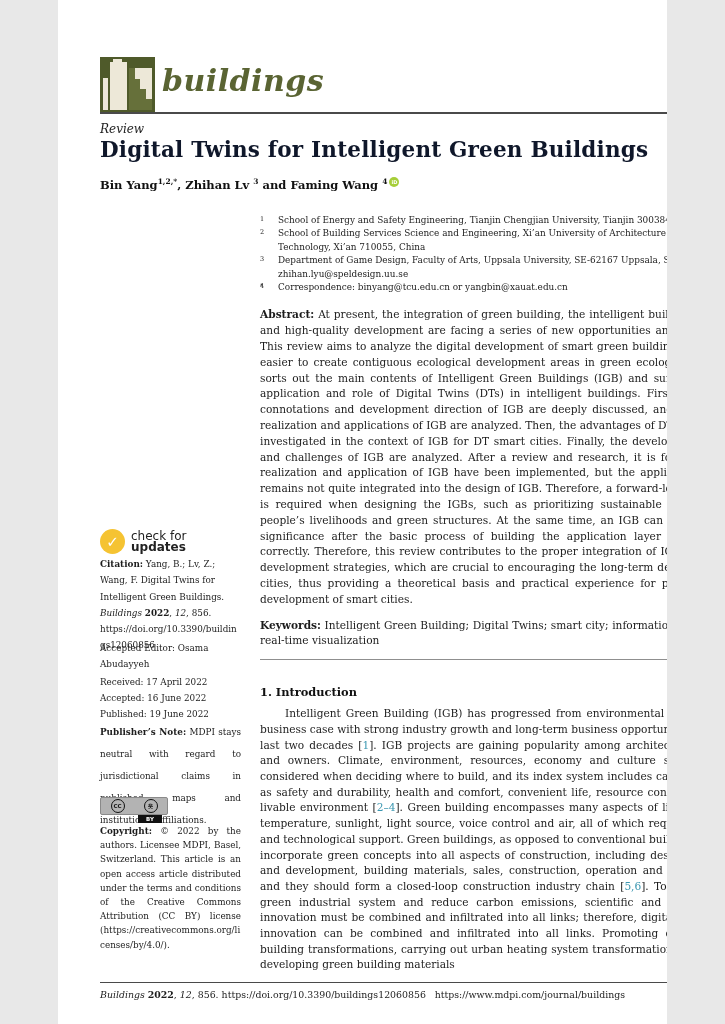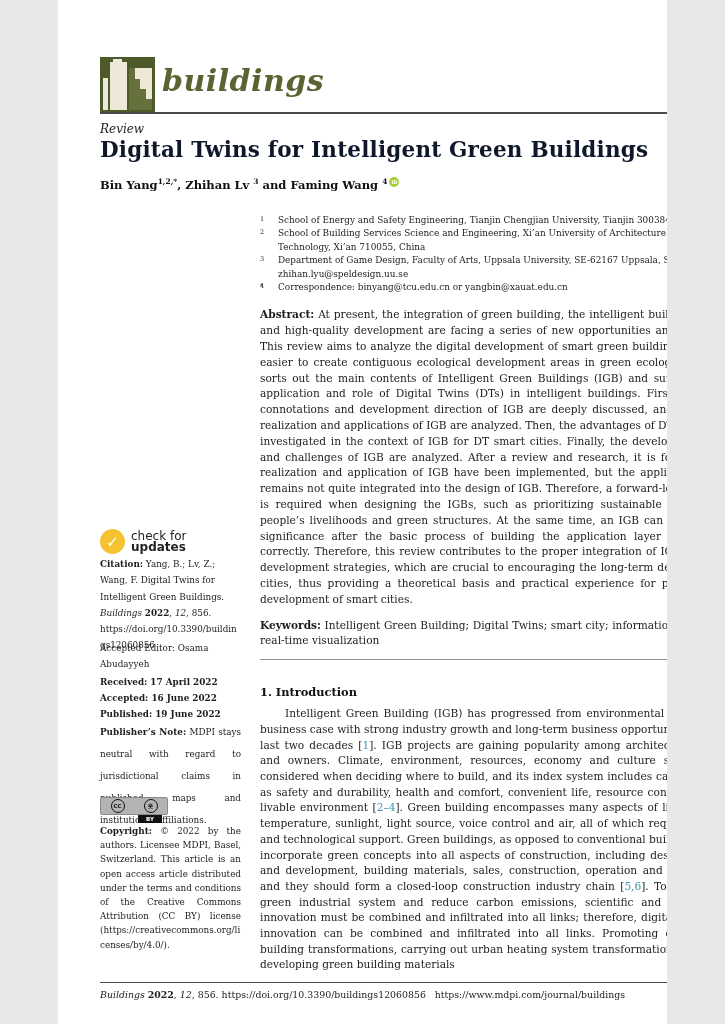--- a/index.html
+++ b/index.html
@@ -48,21 +48,21 @@
   .sidebar { position:absolute; left:42px; top:0; width:141px; font-size:8.8px; color:#1c1c1c; }
   .check-badge { position:absolute; top:529px; left:0; width:110px; display:flex; align-items:center; gap:6px; cursor:pointer; }
   .check-circle { width:25px; height:25px; border-radius:50%; background:#f5c332; color:#fff;
                   display:flex; align-items:center; justify-content:center;
                   font-family:"DejaVu Sans",sans-serif; font-size:15px; font-weight:bold; }
   .check-text { font-family:"DejaVu Sans",sans-serif; font-size:12px; line-height:10.5px; color:#222; }
   .check-text .l2 { font-weight:bold; }
   .sb-block { position:absolute; left:0; width:141px; line-height:16.3px; text-align:left; word-wrap:break-word; }
   .sb-citation { top:556px; }
   .sb-editor { top:640px; }
-  .sb-dates { top:674px; line-height:16px;font-weight:bold; }
+  .sb-dates { top:674px; line-height:16px; }
   .sb-note { top:721px; line-height:22px; text-align:justify; }
   .cc-badge { position:absolute; top:797px; left:0; width:68px; height:26px; cursor:pointer; }
   .cc-band { position:absolute; top:0; left:0; width:68px; height:18px; background:#b3b3b3; border:1px solid #8a8a8a; border-radius:2px;
              display:flex; align-items:center; justify-content:space-around; }
   .cc-circle { width:14px; height:14px; border-radius:50%; border:1.6px solid #111; background:transparent;
                display:flex; align-items:center; justify-content:center;
                font-family:"DejaVu Sans",sans-serif; font-size:5.5px; font-weight:bold; color:#111; }
   .by-chip { position:absolute; top:18px; left:38px; width:24px; height:8px; background:#111; color:#fff;
              font-family:"DejaVu Sans",sans-serif; font-size:5.5px; font-weight:bold;
              display:flex; align-items:center; justify-content:center; }

